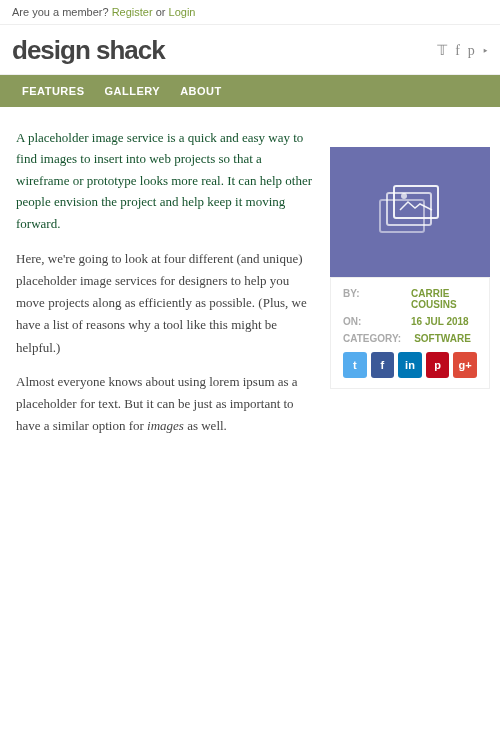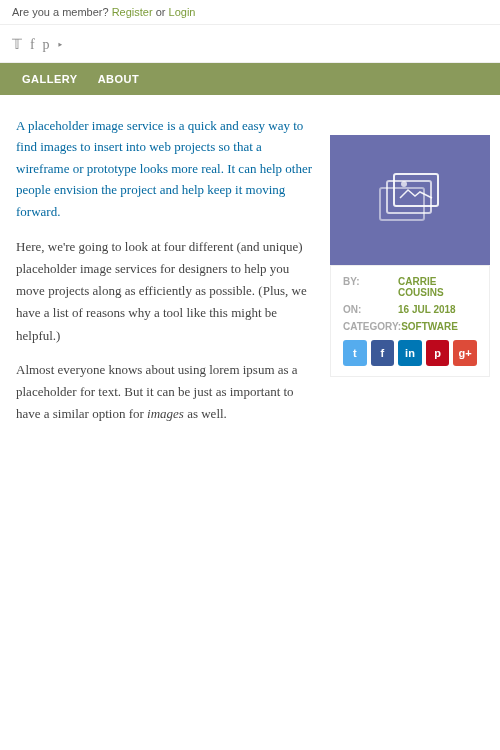--- a/index.html
+++ b/index.html
@@ -84,41 +84,41 @@
     h1.article-title {
       font-family: Arial, sans-serif;
       font-size: 24px;
       font-weight: bold;
       color: #222;
       line-height: 1.3;
       margin-bottom: 14px;
     }
 
     .article-intro {
-      color: #0369a1;
+      color: #14532d;
       font-size: 13px;
       line-height: 1.65;
       margin-bottom: 14px;
     }
 
     
     .meta-block {
       background: #fff;
       border: 1px solid #eee;
       font-family: Arial, sans-serif;
       font-size: 11px;
       padding: 10px 12px;
       margin-bottom: 12px;
       width: 160px;
       min-width: 160px;
       margin-left: 0;
     }
     .meta-row {
       display: flex;
-      gap: 0;
+      gap: 13px;
       margin-bottom: 6px;
       align-items: flex-start;
     }
     .meta-label { color: #aaa; text-transform: uppercase; font-size: 10px; min-width: 55px; font-weight: bold; }
     .meta-value { color: #7c9c3a; font-size: 10px; font-weight: bold; text-transform: uppercase; }
 
     .share-buttons {
       display: flex;
       gap: 4px;
       margin-top: 8px;
@@ -165,29 +165,33 @@
 <body>
 
 <div class="top-bar">
   <span>Are you a member?</span>
   <a>Register</a>
   <span> or </span>
   <a>Login</a>
 </div>
 
 <div class="header">
+  <div class="logo">
+    <span>design</span> <span>shack</span>
+  </div>
   <div class="social-icons">
     <a class="social-icon">𝕋</a>
     <a class="social-icon">f</a>
     <a class="social-icon">p</a>
     <a class="social-icon">‣</a>
   </div>
 </div>
 
 <nav class="nav">
+  <a>FEATURES</a>
   <a>GALLERY</a>
   <a>ABOUT</a>
 </nav>
 
 <div style="display:flex; align-items:flex-start;">
   <div class="article">
     <p class="article-intro">A placeholder image service is a quick and easy way to find images to insert into web projects so that a wireframe or prototype looks more real. It can help other people envision the project and help keep it moving forward.</p>
 
     <div class="article-body">
       <p>Here, we're going to look at four different (and unique) placeholder image services for designers to help you move projects along as efficiently as possible. (Plus, we have a list of reasons why a tool like this might be helpful.)</p>

